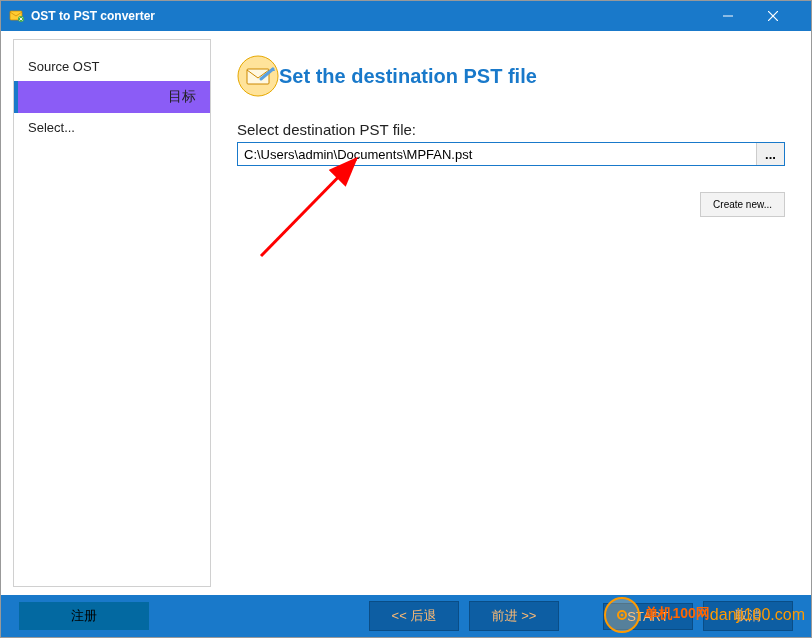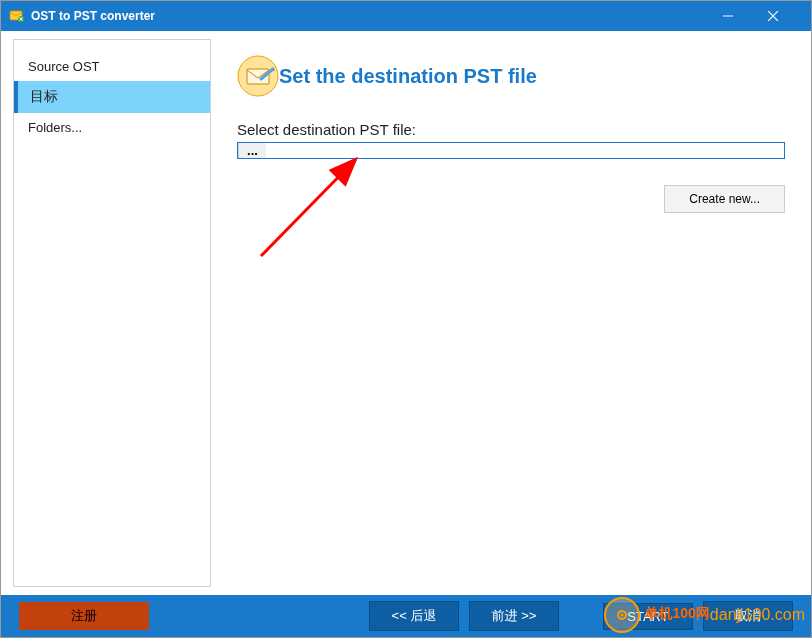--- a/index.html
+++ b/index.html
@@ -52,25 +52,26 @@
     border: 1px solid #d0d0d0;
     border-radius: 0;
     padding-top: 12px;
   }
   .sidebar-item {
     padding: 7px 14px;
     cursor: pointer;
     color: #222;
   }
   .sidebar-item.active {
-    background: #7dd3fc;
+    background: #8b5cf6;
     border-left: 4px solid #1979ca;
-    padding-left: 12px;
+    padding-left: 26px;
     font-weight: normal;
     font-size: 14px;
+    text-align: right;
   }
   .main {
     flex: 1;
     padding: 18px 26px;
     position: relative;
   }
   .page-header {
     display: flex;
     align-items: center;
     margin-bottom: 24px;
@@ -106,55 +107,55 @@
     background: #f0f0f0;
     border: none;
     border-left: 1px solid #ccc;
     cursor: pointer;
     font-weight: bold;
     font-size: 13px;
   }
   .create-new {
     margin-top: 26px;
     float: right;
-    padding: 6px 24px;
+    padding: 6px 12px;
     background: #f3f3f3;
     border: 1px solid #ccc;
     cursor: pointer;
-    font-size: 12px;
+    font-size: 10px;
   }
 
   
   .arrow-svg {
     position: absolute;
     top: 140px;
     left: 240px;
     pointer-events: none;
   }
 
   
   .footer {
     height: 42px;
     background: #1979ca;
     display: flex;
     align-items: center;
     padding: 0 18px;
     gap: 10px;
   }
   .footer-btn {
-    background: #c2410c;
+    background: #0369a1;
     border: none;
     padding: 5px 20px;
     font-size: 13px;
     cursor: pointer;
     min-width: 90px;
   }
   .footer-btn.dark {
     background: #0d5ea3;
-    color: #ffffff;
+    color: #fdba74;
     border: 1px solid #0a4d86;
     padding: 5px 16px;
     min-width: 90px;
   }
   .footer-spacer { flex: 1; }
 
   
   .watermark {
     position: absolute;
     right: 6px;
@@ -213,40 +214,41 @@
 
 <div class="content">
   <div class="sidebar">
     <div class="sidebar-item">
       <span>Source OST</span>
     </div>
     <div class="sidebar-item active">
       <span>目标</span>
     </div>
     <div class="sidebar-item">
-      <span>Folders...</span>
+      <span>Select...</span>
     </div>
   </div>
 
   <div class="main">
     <div class="page-header">
       <span class="big-icon">
         <svg width="42" height="42" viewBox="0 0 42 42">
           <circle cx="21" cy="21" r="20" fill="#ffe39a" stroke="#e6a800" stroke-width="1"></circle>
           <rect x="10" y="14" width="22" height="15" rx="1" fill="#fff8e1" stroke="#cc8800" stroke-width="1"></rect>
           <path d="M10 15 L21 23 L32 15" stroke="#cc8800" stroke-width="1" fill="none"></path>
           <path d="M24 24 L36 14" stroke="#5aa0e0" stroke-width="3" stroke-linecap="round"></path>
           <polygon points="36,12 38,16 33,16" fill="#5aa0e0"></polygon>
         </svg>
       </span>
       <h1 class="page-title">Set the destination PST file</h1>
     </div>
 
     <div class="field-label">Select destination PST file:</div>
     <div class="path-row">
+      <input class="path-input" type="text" value="C:\Users\admin\Documents\MPFAN.pst" style="">
       <button class="browse-btn">...</button>
     </div>
 
     <button class="create-new">Create new...</button>
   </div>
 </div>
 
 <svg class="arrow-svg" width="160" height="130">
   <defs>
     <marker id="arrowhead" markerWidth="10" markerHeight="8" refX="9" refY="4" orient="auto">

